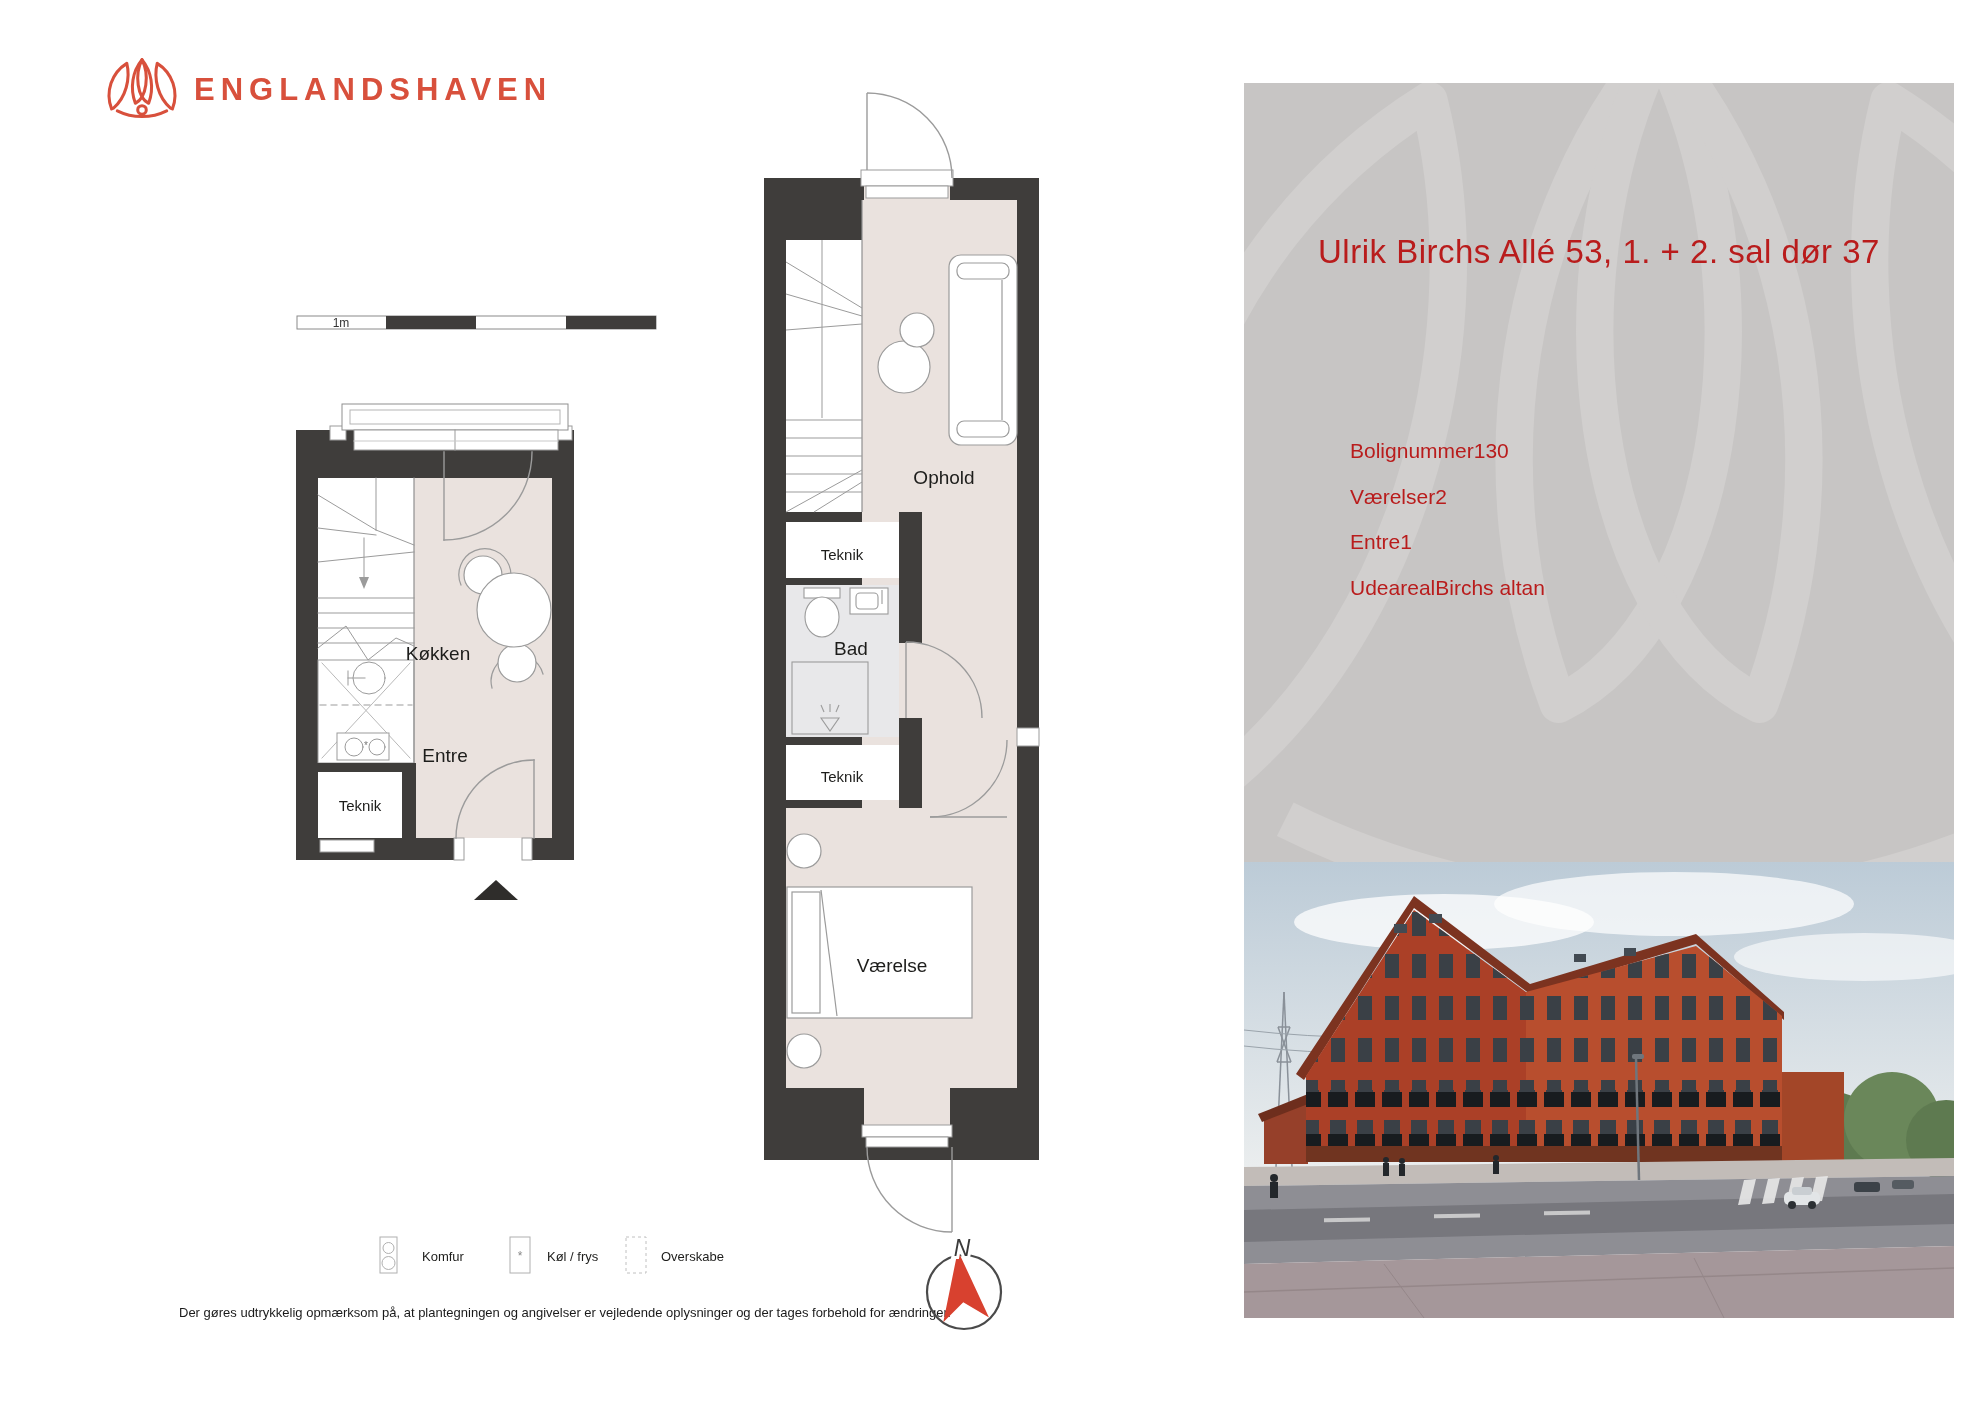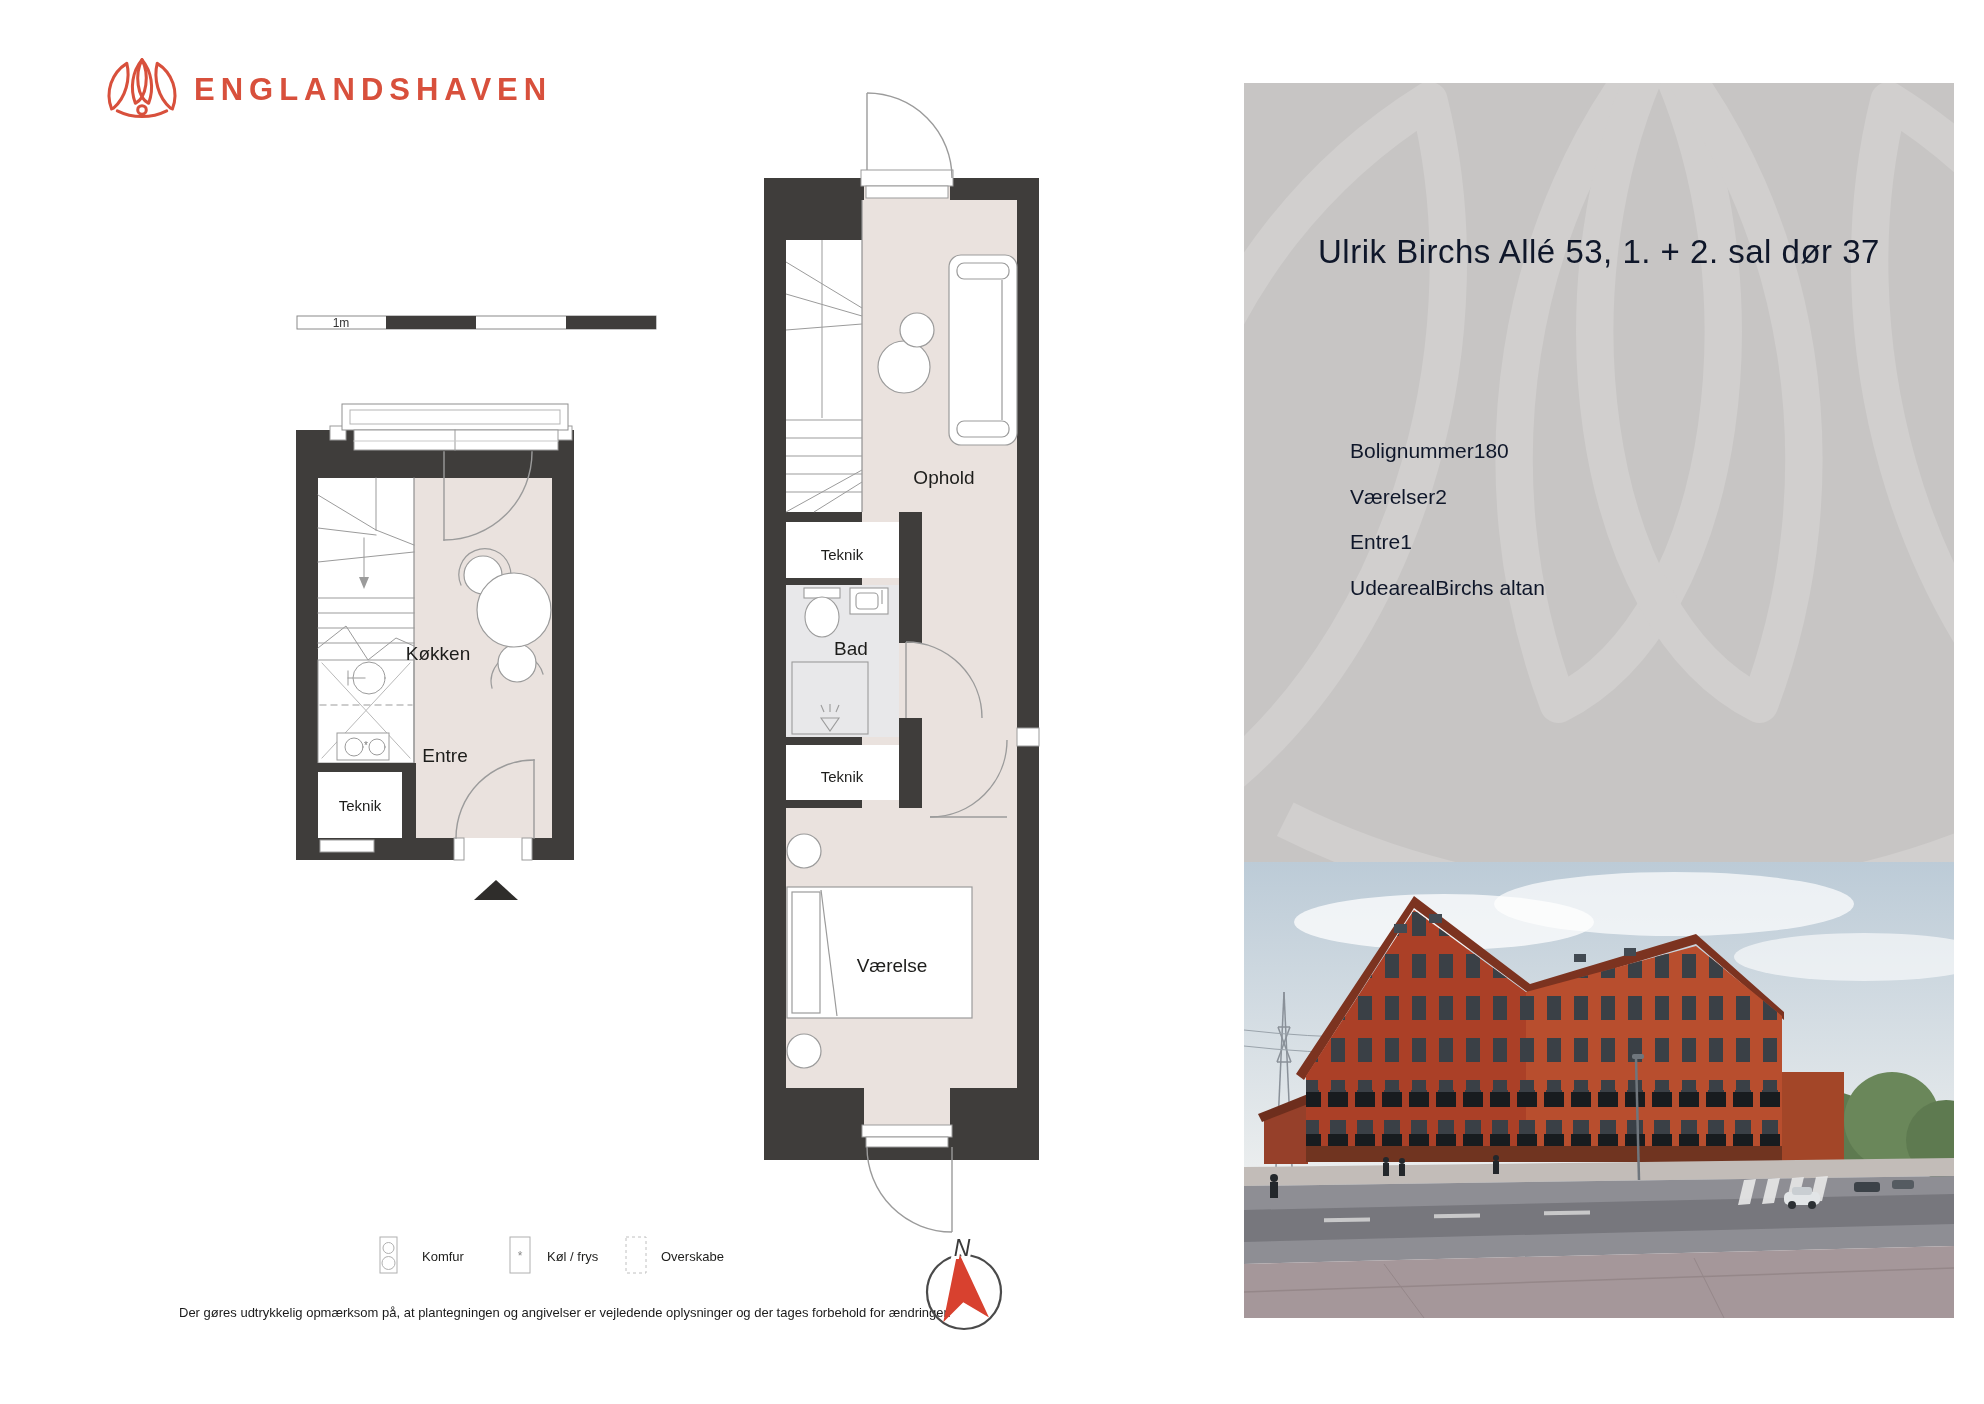--- a/index.html
+++ b/index.html
@@ -6,21 +6,21 @@
   #page{position:relative;width:1984px;height:1404px;background:#ffffff;overflow:hidden;
         font-family:"Liberation Sans",sans-serif;margin-left:24px;}
   svg{font-family:"Liberation Sans",sans-serif;}
   
   #logo{position:absolute;left:80px;top:55px;display:flex;align-items:center;gap:14px;}
   #logo .wordmark{font-size:31px;font-weight:700;letter-spacing:6px;color:#d8503c;}
   
   #plans{position:absolute;left:0;top:0;}
   
   #panel{position:absolute;left:1220px;top:83px;width:710px;height:779px;
-         background:#c7c5c4;overflow:hidden;color:#0f172a;}
+         background:#c7c5c4;overflow:hidden;color:#b91c1c;}
   #panel .wm{position:absolute;left:-160px;top:-130px;opacity:1;}
   #panel .title{position:absolute;left:0;right:0;top:150px;text-align:center;
                 font-size:33px;font-weight:400;letter-spacing:.5px;}
   #panel .rows{position:absolute;left:106px;right:138px;top:356px;}
   #panel .row{display:flex;height:45.5px;font-size:21px;}
   
   #photo{position:absolute;left:1220px;top:862px;width:710px;height:456px;overflow:hidden;}
 </style>
 </head>
 <body>
@@ -253,21 +253,21 @@
         <path d="M72,56 C79,38 72,18 56,8 C52,24 57,44 70,55 Z"></path>
         <path d="M40,4 C30,16 27,34 33,50 C45,44 48,20 40,4 Z"></path>
         <path d="M40,4 C50,16 53,34 47,50 C35,44 32,20 40,4 Z"></path>
         <path d="M14,58 C30,66 50,66 66,58"></path>
       </g>
     </svg>
     <div class="title">Ulrik Birchs Allé 53, 1. + 2. sal dør 37</div>
     <div class="rows">
       <div class="row">
         <span>Bolignummer</span>
-        <span>180</span>
+        <span>130</span>
       </div>
       <div class="row">
         <span>Værelser</span>
         <span>2</span>
       </div>
       <div class="row">
         <span>Entre</span>
         <span>1</span>
       </div>
       <div class="row">

